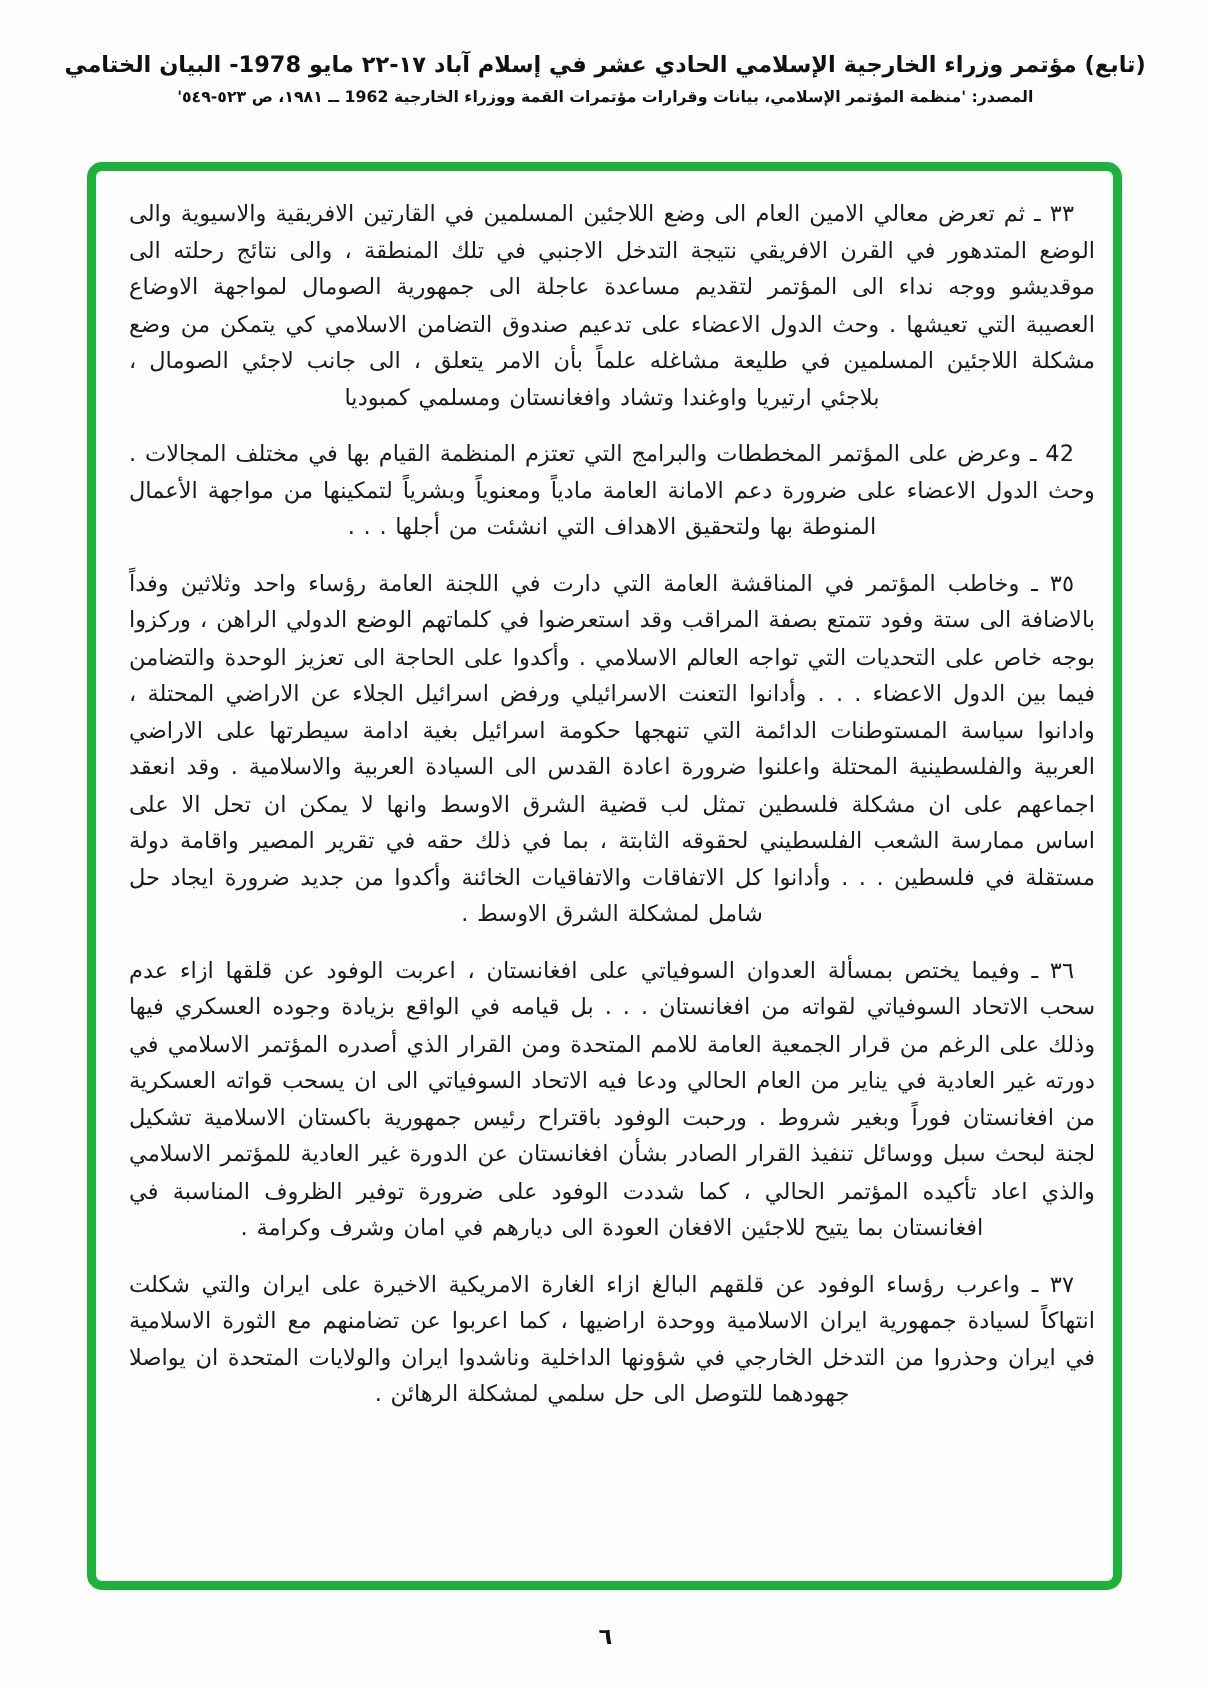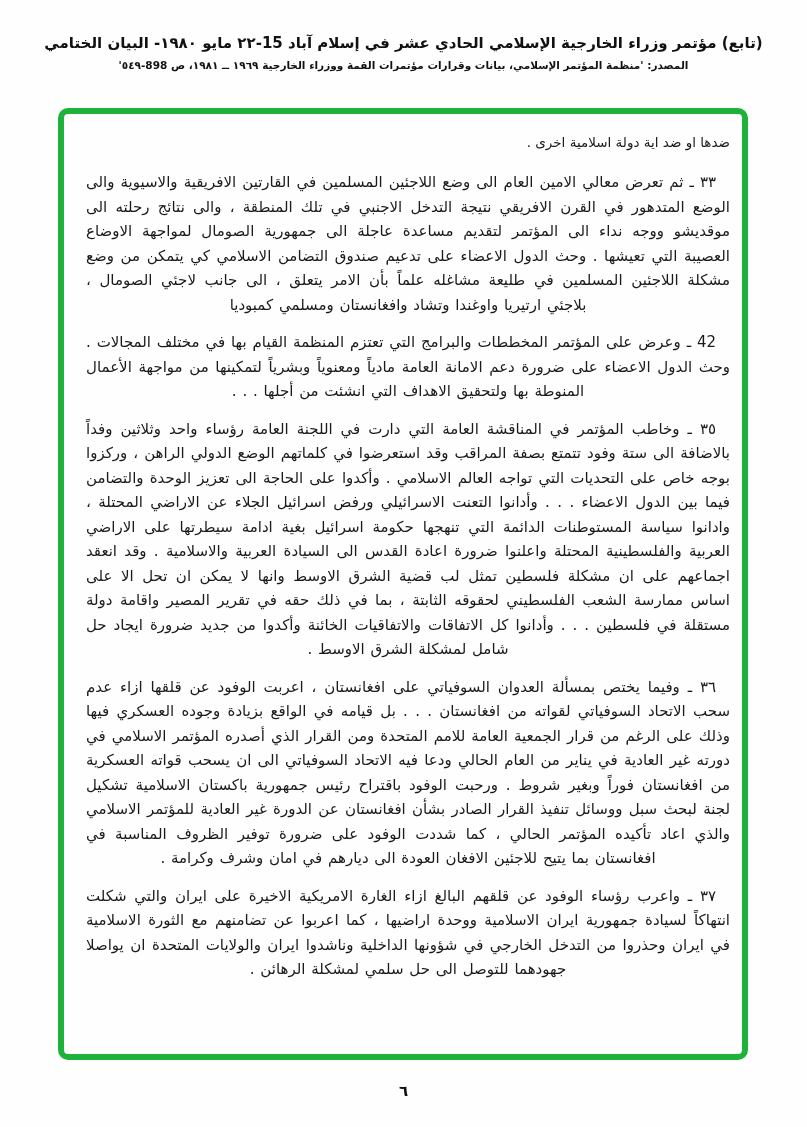--- a/index.html
+++ b/index.html
@@ -73,26 +73,25 @@
     font-weight: bold;
     color: #111;
   }
 </style>
 </head>
 <body>
 
 <div class="page" style="background: rgb(254, 254, 254); color: rgb(26, 26, 26);">
 
   <header class="doc-header">
-    <div class="doc-title">(تابع)  مؤتمر وزراء الخارجية الإسلامي الحادي عشر في إسلام آباد 15-٢٢ مايو ١٩٨٠- البيان الختامي</div>
-    <div class="doc-source">المصدر: 'منظمة المؤتمر الإسلامي، بيانات وقرارات مؤتمرات القمة ووزراء الخارجية ١٩٦٩ ــ ١٩٨١، ص 898-٥٤٩'</div>
+    <div class="doc-title">(تابع)  مؤتمر وزراء الخارجية الإسلامي الحادي عشر في إسلام آباد ١٧-٢٢ مايو 1978- البيان الختامي</div>
+    <div class="doc-source">المصدر: 'منظمة المؤتمر الإسلامي، بيانات وقرارات مؤتمرات القمة ووزراء الخارجية 1962 ــ ١٩٨١، ص ٥٢٣-٥٤٩'</div>
   </header>
 
   <section class="annotation-box" style="border-color: rgb(29, 179, 58);">
-    <p class="cont-line">ضدها او ضد اية دولة اسلامية اخرى .</p>
 
     <p class="para">٣٣ ـ ثم تعرض معالي الامين العام الى وضع اللاجئين المسلمين في القارتين الافريقية والاسيوية والى الوضع المتدهور في القرن الافريقي نتيجة التدخل الاجنبي في تلك المنطقة ، والى نتائج رحلته الى موقديشو ووجه نداء الى المؤتمر لتقديم مساعدة عاجلة الى جمهورية الصومال لمواجهة الاوضاع العصيبة التي تعيشها . وحث الدول الاعضاء على تدعيم صندوق التضامن الاسلامي كي يتمكن من وضع مشكلة اللاجئين المسلمين في طليعة مشاغله علماً بأن الامر يتعلق ، الى جانب لاجئي الصومال ، بلاجئي ارتيريا واوغندا وتشاد وافغانستان ومسلمي كمبوديا</p>
 
     <p class="para">42 ـ وعرض على المؤتمر المخططات والبرامج التي تعتزم المنظمة القيام بها في مختلف المجالات . وحث الدول الاعضاء على ضرورة دعم الامانة العامة مادياً ومعنوياً وبشرياً لتمكينها من مواجهة الأعمال المنوطة بها ولتحقيق الاهداف التي انشئت من أجلها . . .</p>
 
     <p class="para">٣٥ ـ وخاطب المؤتمر في المناقشة العامة التي دارت في اللجنة العامة رؤساء واحد وثلاثين وفداً بالاضافة الى ستة وفود تتمتع بصفة المراقب وقد استعرضوا في كلماتهم الوضع الدولي الراهن ، وركزوا بوجه خاص على التحديات التي تواجه العالم الاسلامي . وأكدوا على الحاجة الى تعزيز الوحدة والتضامن فيما بين الدول الاعضاء . . . وأدانوا التعنت الاسرائيلي ورفض اسرائيل الجلاء عن الاراضي المحتلة ، وادانوا سياسة المستوطنات الدائمة التي تنهجها حكومة اسرائيل بغية ادامة سيطرتها على الاراضي العربية والفلسطينية المحتلة واعلنوا ضرورة اعادة القدس الى السيادة العربية والاسلامية . وقد انعقد اجماعهم على ان مشكلة فلسطين تمثل لب قضية الشرق الاوسط وانها لا يمكن ان تحل الا على اساس ممارسة الشعب الفلسطيني لحقوقه الثابتة ، بما في ذلك حقه في تقرير المصير واقامة دولة مستقلة في فلسطين . . . وأدانوا كل الاتفاقات والاتفاقيات الخائنة وأكدوا من جديد ضرورة ايجاد حل شامل لمشكلة الشرق الاوسط .</p>
 
     <p class="para">٣٦ ـ وفيما يختص بمسألة العدوان السوفياتي على افغانستان ، اعربت الوفود عن قلقها ازاء عدم سحب الاتحاد السوفياتي لقواته من افغانستان . . . بل قيامه في الواقع بزيادة وجوده العسكري فيها وذلك على الرغم من قرار الجمعية العامة للامم المتحدة ومن القرار الذي أصدره المؤتمر الاسلامي في دورته غير العادية في يناير من العام الحالي ودعا فيه الاتحاد السوفياتي الى ان يسحب قواته العسكرية من افغانستان فوراً وبغير شروط . ورحبت الوفود باقتراح رئيس جمهورية باكستان الاسلامية تشكيل لجنة لبحث سبل ووسائل تنفيذ القرار الصادر بشأن افغانستان عن الدورة غير العادية للمؤتمر الاسلامي والذي اعاد تأكيده المؤتمر الحالي ، كما شددت الوفود على ضرورة توفير الظروف المناسبة في افغانستان بما يتيح للاجئين الافغان العودة الى ديارهم في امان وشرف وكرامة .</p>
 
     <p class="para">٣٧ ـ واعرب رؤساء الوفود عن قلقهم البالغ ازاء الغارة الامريكية الاخيرة على ايران والتي شكلت انتهاكاً لسيادة جمهورية ايران الاسلامية ووحدة اراضيها ، كما اعربوا عن تضامنهم مع الثورة الاسلامية في ايران وحذروا من التدخل الخارجي في شؤونها الداخلية وناشدوا ايران والولايات المتحدة ان يواصلا جهودهما للتوصل الى حل سلمي لمشكلة الرهائن .</p>

